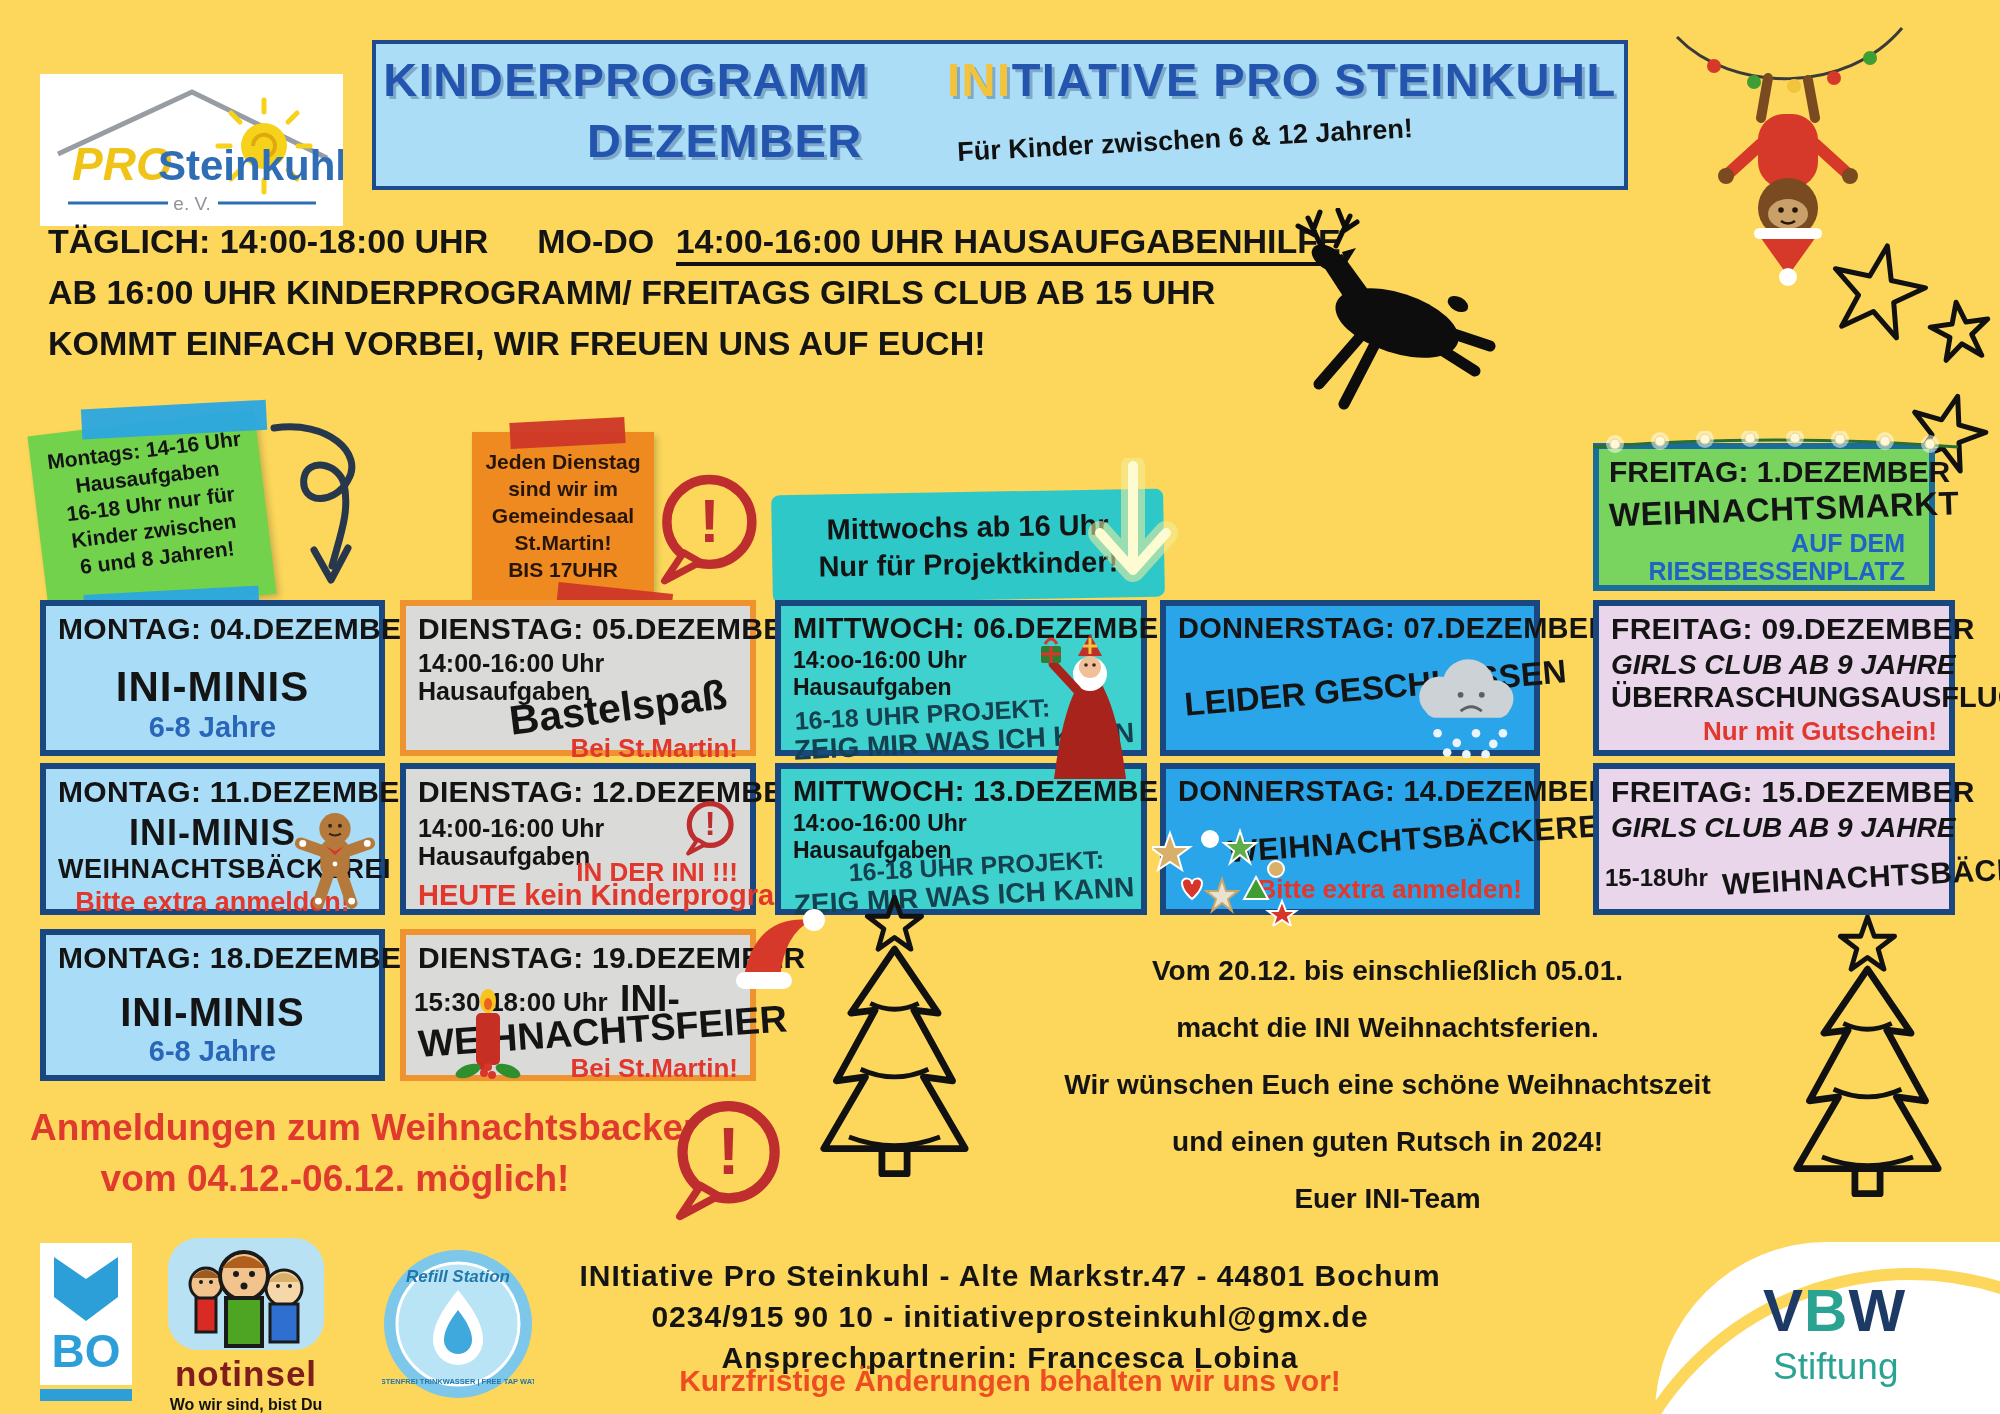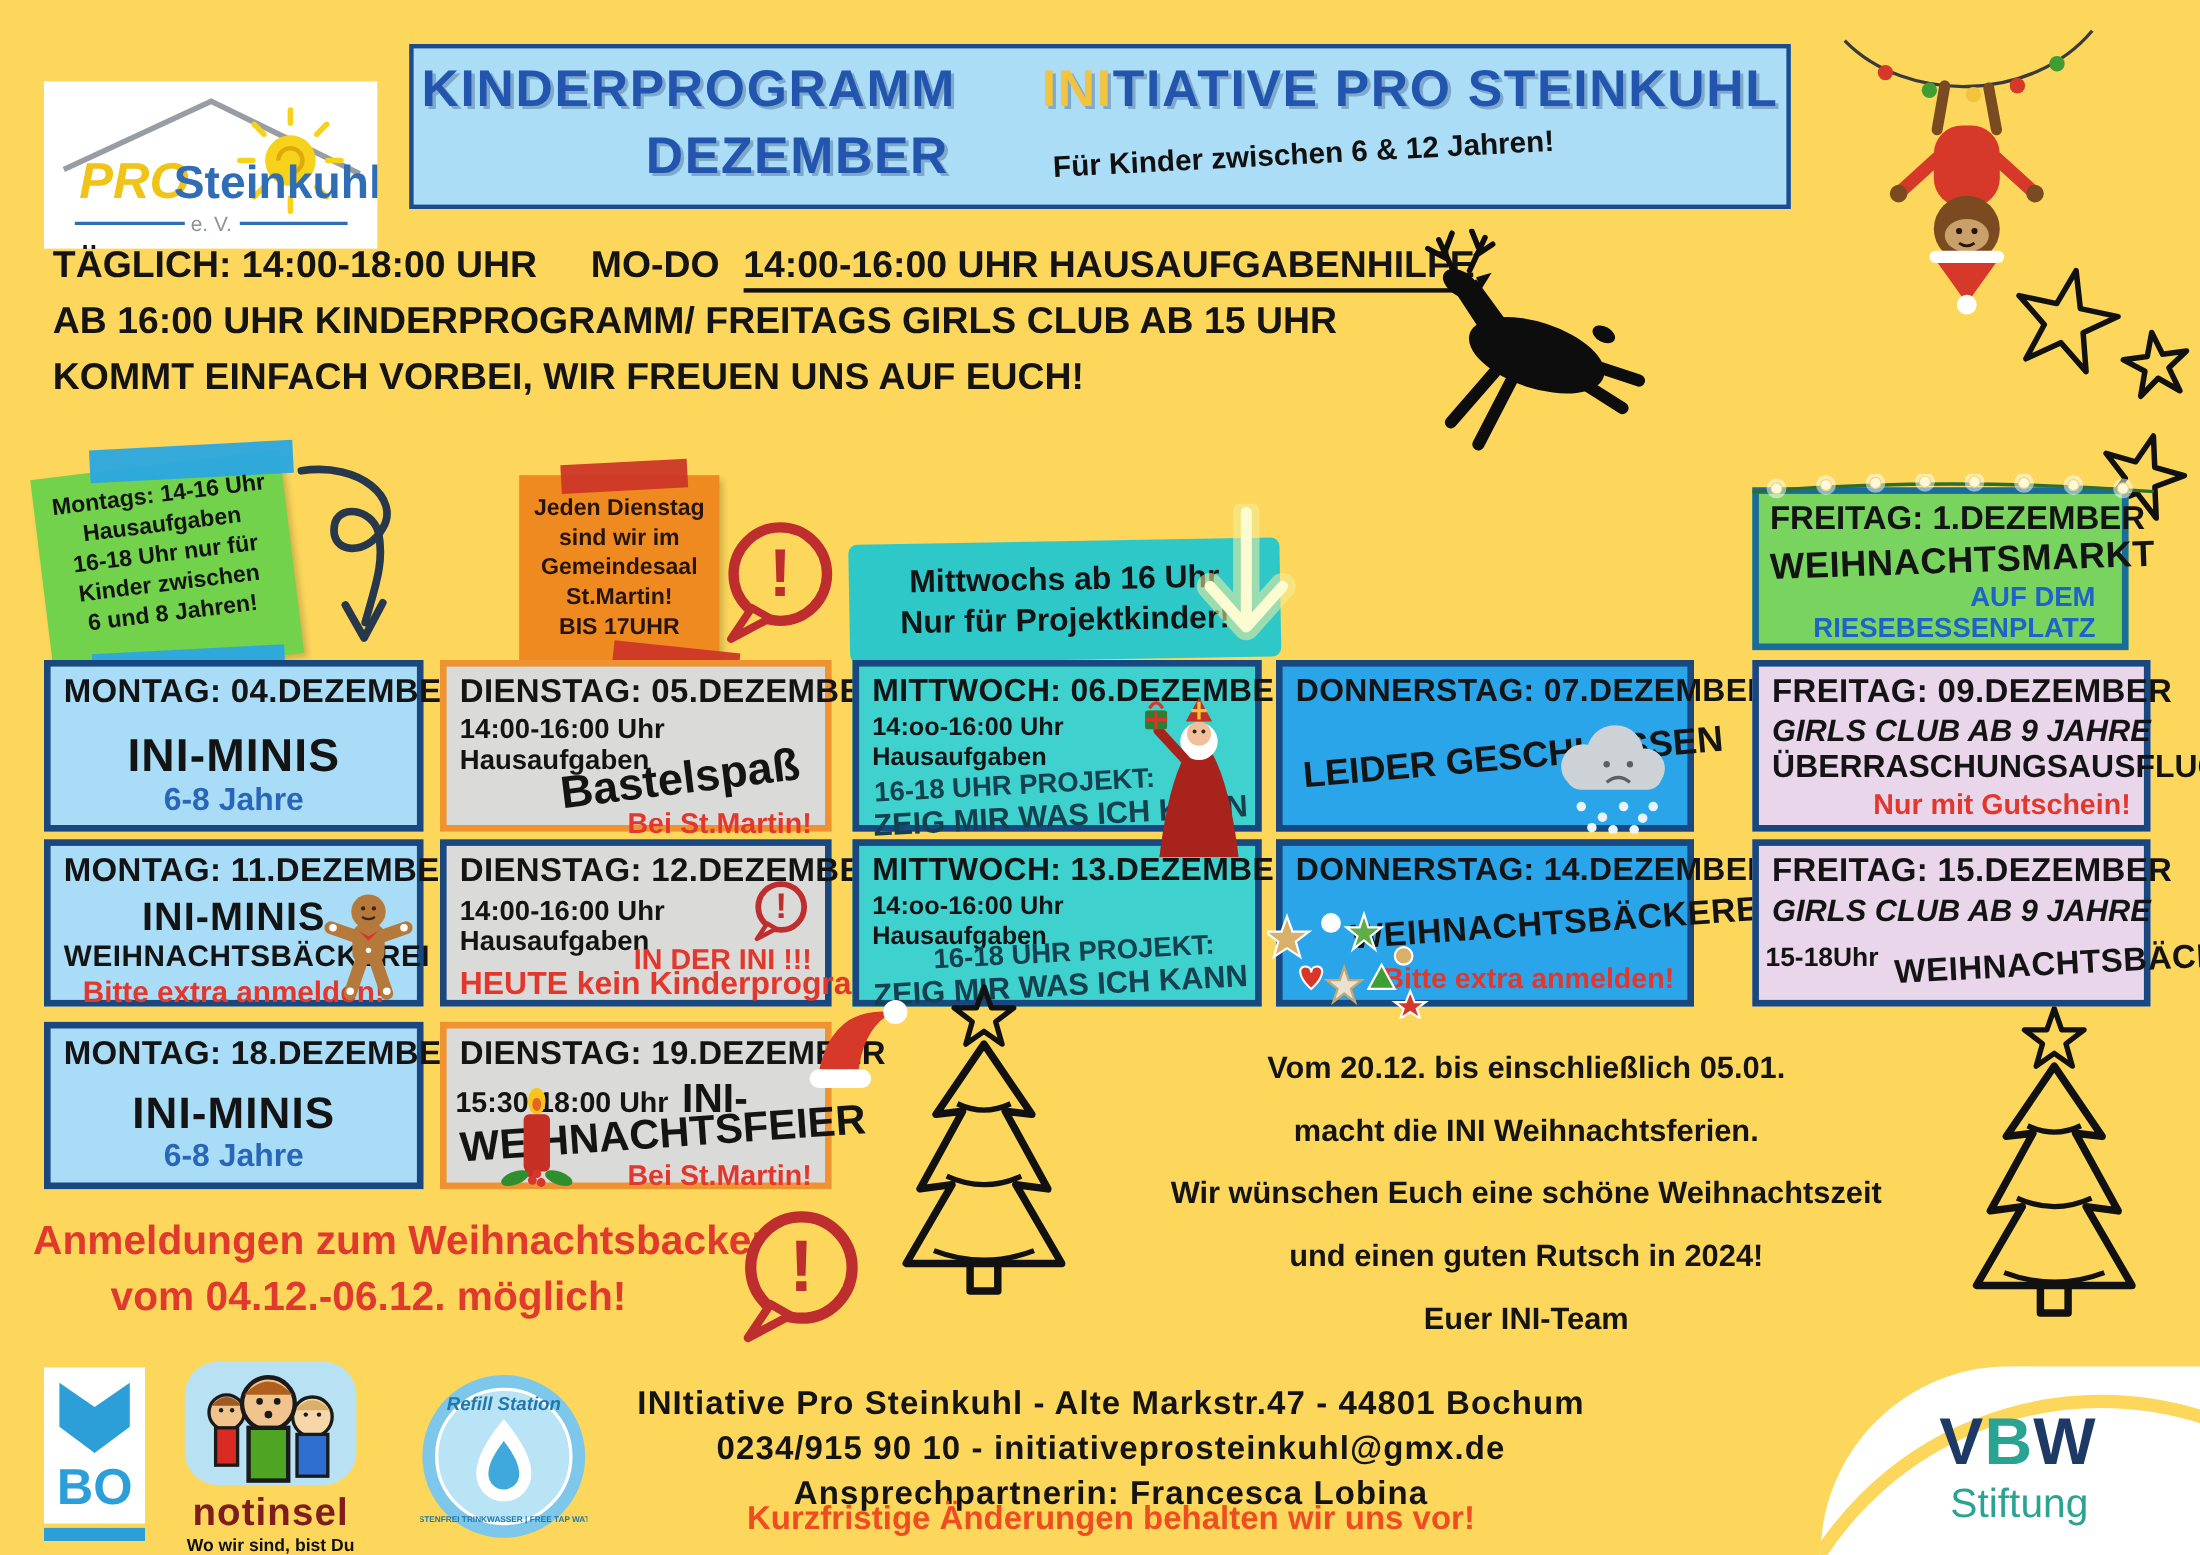--- a/index.html
+++ b/index.html
@@ -326,21 +326,21 @@
       <polygon points="70,58 74,70 86,70 76,78 80,90 70,82 60,90 64,78 54,70 66,70" fill="#e9e2d2" stroke="#c9a66a" stroke-width="2"></polygon>
       <path d="M104,56 L116,78 L92,78 Z" fill="#3f9e33" stroke="#fff" stroke-width="2"></path>
       <circle cx="124" cy="48" r="8" fill="#d9b069" stroke="#fff" stroke-width="2"></circle>
       <polygon points="130,80 134,90 144,90 136,96 139,105 130,99 121,105 124,96 116,90 126,90" fill="#d8352b" stroke="#fff" stroke-width="2"></polygon>
     </svg>
   </div>
 
   <div class="card bg-pk" style="left:1593px;top:763px;width:362px;height:152px;">
     <div class="ct">FREITAG: 15.DEZEMBER</div>
     <div class="c xb it nowrap" style="font-size:28px;margin-top:2px;">GIRLS CLUB AB 9 JAHRE</div>
-    <div style="display:flex;align-items:center;margin-top:6px;">
+    <div style="display:flex;align-items:flex-end;margin-top:6px;">
       <span class="b nowrap" style="font-size:24px;margin-left:-6px;">15-18Uhr</span>
       <span class="xb nowrap" style="font-size:30px;transform:rotate(-3deg);margin:8px 0 0 14px;letter-spacing:.5px;">WEIHNACHTSBÄCKEREI</span>
     </div>
   </div>
 
   <div class="card bg-lb" style="left:40px;top:929px;width:345px;height:152px;">
     <div class="ct">MONTAG: 18.DEZEMBER</div>
     <div class="c xb nowrap" style="font-size:40px;margin-top:14px;letter-spacing:1px;">INI-MINIS</div>
     <div class="c b" style="font-size:29px;color:#2a66b8;">6-8 Jahre</div>
   </div>

